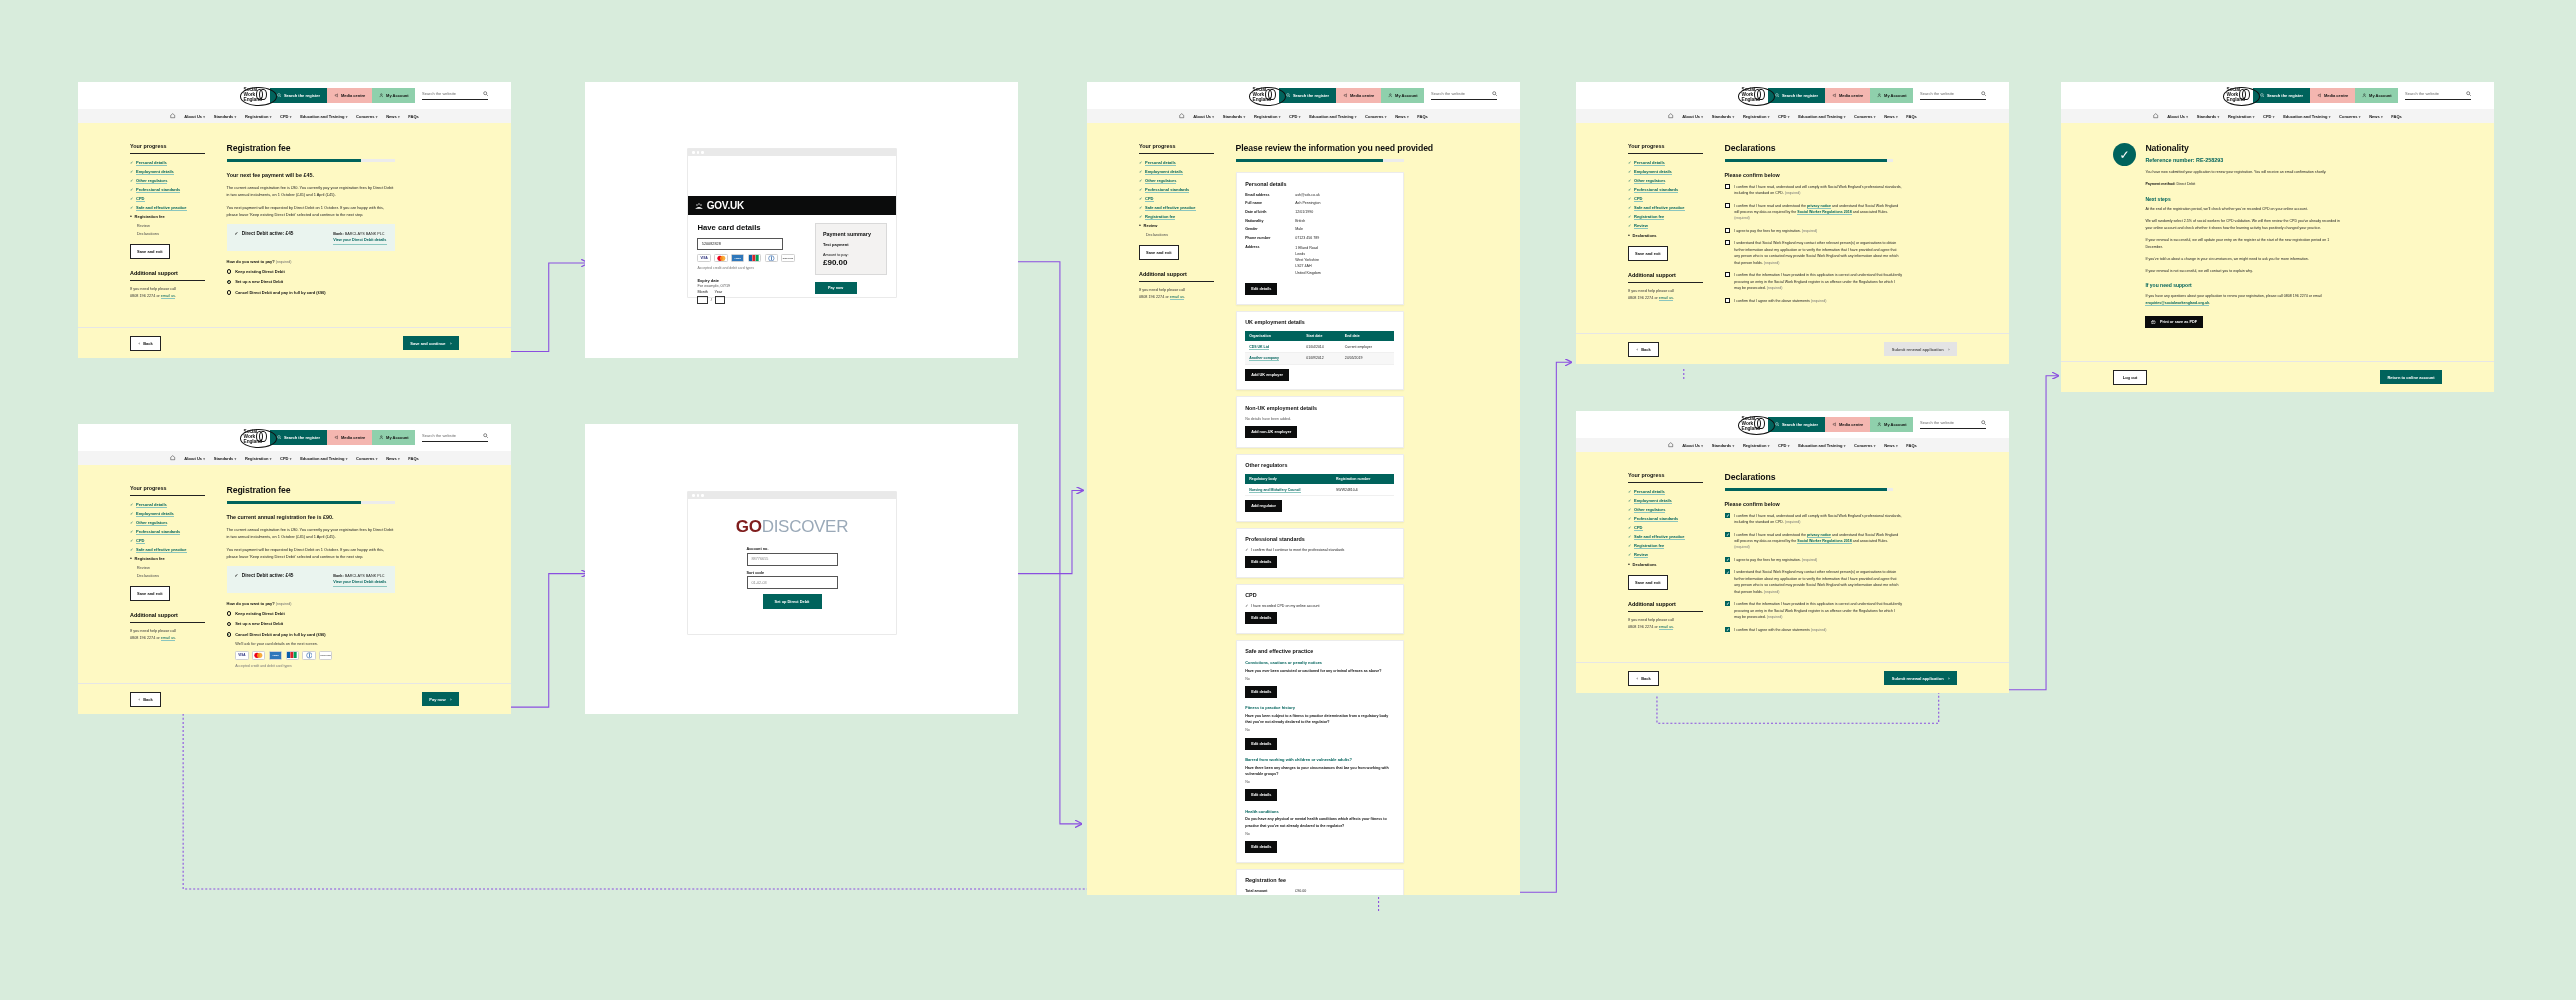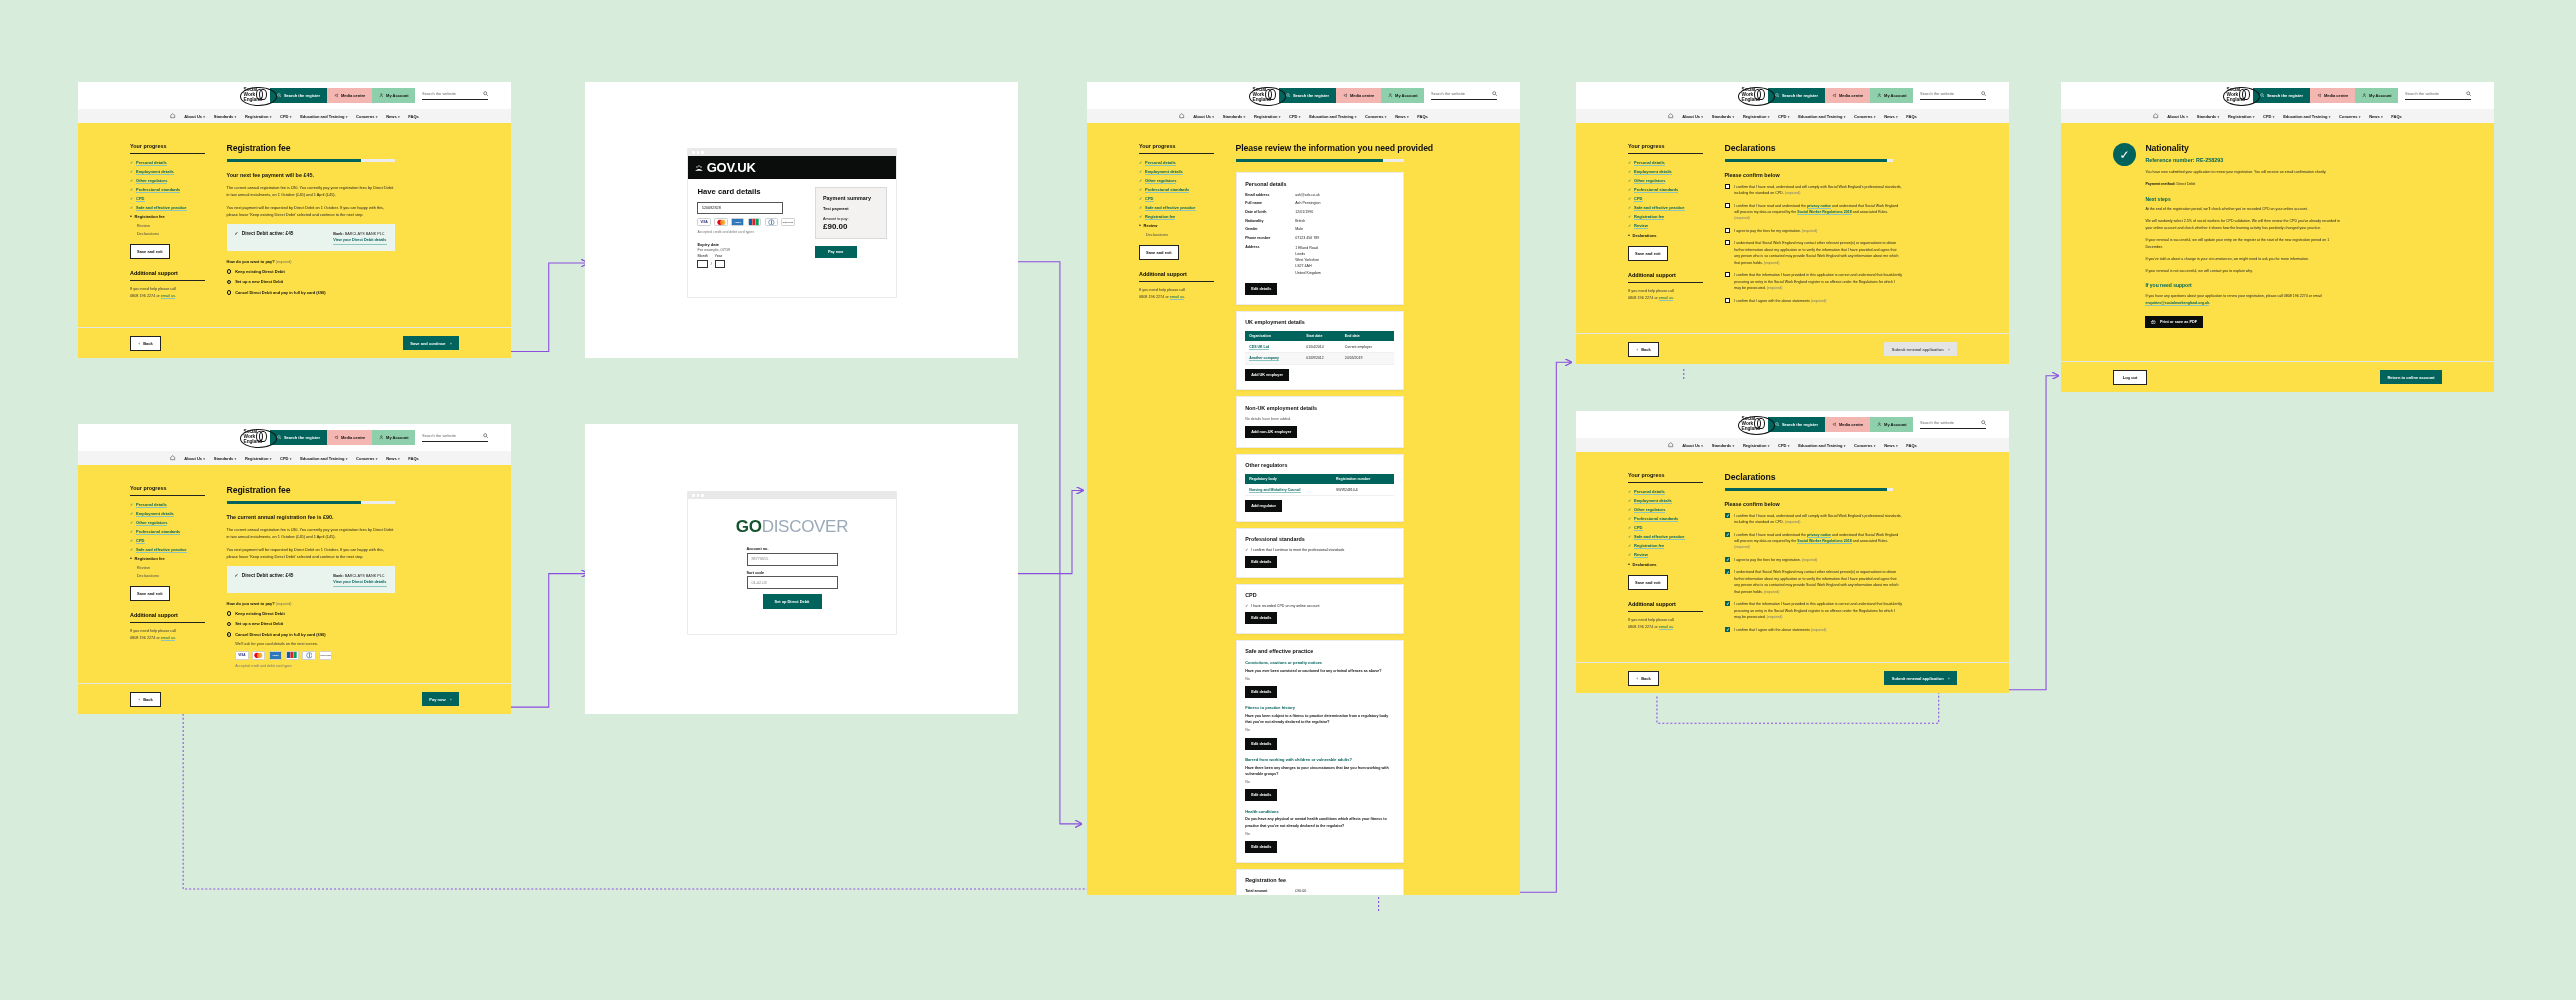--- a/index.html
+++ b/index.html
@@ -8,21 +8,21 @@
     width:2576px;height:1001px;
     background:#d8ecdc;
     font-family:"Liberation Sans", sans-serif;
     overflow:hidden;
     position:relative;
     -webkit-font-smoothing:antialiased;
   }
   .canvas{position:absolute;inset:0;}
 
   
-  .screen{position:absolute;background:#fde047;box-sizing:border-box;overflow:hidden;}
+  .screen{position:absolute;background:#fef9c3;box-sizing:border-box;overflow:hidden;}
   .swe-head{
     background:#fff;display:flex;align-items:center;justify-content:flex-end;
     padding:6px 23px 6px 0;gap:0;
   }
   .logo{display:flex;flex-direction:column;line-height:1.02;font-weight:700;
         font-size:4.8px;color:#111;position:relative;margin-right:8px;letter-spacing:-0.1px;}
   .logo .ring{position:absolute;left:-4px;top:-1.3px;width:35px;height:17px;
         border:0.7px solid #111;border-radius:50%;pointer-events:none;}
   .logo .ring2{position:absolute;right:-1.3px;top:0.7px;width:5.4px;height:9.4px;border:0.7px solid #111;border-radius:50%;}
   .logo .ring3{position:absolute;right:-4.7px;top:0.7px;width:5.4px;height:9.4px;border:0.7px solid #111;border-radius:50%;}
@@ -97,21 +97,21 @@
   .btn-primary{background:#00635c;color:#fff;font-size:4px;font-weight:700;padding:4.7px 7.4px;
                display:flex;gap:4.7px;align-items:center;}
   .btn-primary.disabled{background:#e4e4e4;color:#555;}
   .btn-outline{border:0.8px solid #222;background:#fff;font-size:4px;font-weight:700;color:#111;padding:4px 8.7px;}
 
   
   .winchrome{position:absolute;background:#fff;box-shadow:0 0 0 0.7px #e2e2e2;box-sizing:border-box;}
   .winbar{background:#e9e9e9;height:7.4px;display:flex;align-items:center;gap:2px;padding-left:4px;}
   .winbar i{width:2.7px;height:2.7px;border-radius:50%;background:#fff;display:block;}
   .govbar{background:#0b0c0c;color:#fff;display:flex;align-items:center;gap:4px;padding:4px 6.7px;
-          font-size:13px;font-weight:700;letter-spacing:-0.2px;}
+          font-size:10px;font-weight:700;letter-spacing:-0.2px;margin-top:40px;}
   .govbody{display:flex;gap:10.7px;padding:8px 9.4px 12px;}
   .govleft{flex:1;}
   .gov-h1{font-size:7.7px;font-weight:700;color:#0b0c0c;margin:0 0 6px;}
   .cardinput{border:1.1px solid #555;padding:2.7px 3.4px;font-size:3.8px;color:#222;width:86px;box-sizing:border-box;}
   .exp-h{font-size:4px;font-weight:700;color:#111;margin:7.4px 0 0.7px;}
   .exp-s{font-size:3.8px;color:#555;margin:0 0 2.7px;}
   .exp-row{display:flex;gap:2.7px;align-items:flex-end;}
   .exp-col{display:flex;flex-direction:column;gap:1.3px;}
   .exp-col span{font-size:3.8px;color:#222;}
   .exp-box{width:10.7px;height:8.7px;border:0.9px solid #333;box-sizing:border-box;}
@@ -119,21 +119,21 @@
   .summary{background:#f3f2f1;border:0.7px solid #d9d9d9;padding:6.7px 7.4px;width:72px;box-sizing:border-box;}
   .summary h3{font-size:5.4px;margin:0 0 5.4px;color:#0b0c0c;}
   .summary .ln{font-size:4px;font-weight:700;color:#0b0c0c;margin-bottom:5.4px;}
   .summary .lbl2{font-size:3.8px;color:#0b0c0c;}
   .summary .amt{font-size:8px;font-weight:700;color:#0b0c0c;margin-top:1.3px;}
   .paybtn{background:#00635c;color:#fff;font-size:3.8px;font-weight:700;padding:4px 0;width:42px;
           text-align:center;margin-top:7.4px;}
 
   .gc-body{padding:17.4px 0 23px;text-align:center;}
   .gc-logo{font-size:17px;letter-spacing:-0.3px;color:#9aa9b8;font-weight:400;}
-  .gc-logo b{color:#14532d;font-weight:700;margin-top:21px;}
+  .gc-logo b{color:#7f1d1d;font-weight:700;margin-top:21px;}
   .gc-form{width:91px;margin:10.7px auto 0;text-align:left;}
   .gc-form label{display:block;font-size:3.8px;font-weight:700;color:#111;margin:0 0 1.3px;}
   .gc-form .fld{border:0.9px solid #555;padding:3.4px 4px;font-size:3.8px;color:#8a8a8a;margin-bottom:5.4px;}
   .gc-btn{background:#00635c;color:#fff;font-size:3.9px;font-weight:700;padding:4.7px 0;width:59px;
           margin:2.7px auto 0;text-align:center;}
 
   
   .rcard{background:#fff;border:0.7px solid #ececec;box-shadow:0 0.7px 1.3px rgba(0,0,0,.05);
          padding:7.4px 8.7px 8.7px;margin-bottom:6px;max-width:168px;box-sizing:border-box;}
   .rcard h3{font-size:5.4px;margin:0 0 6px;color:#111;}

